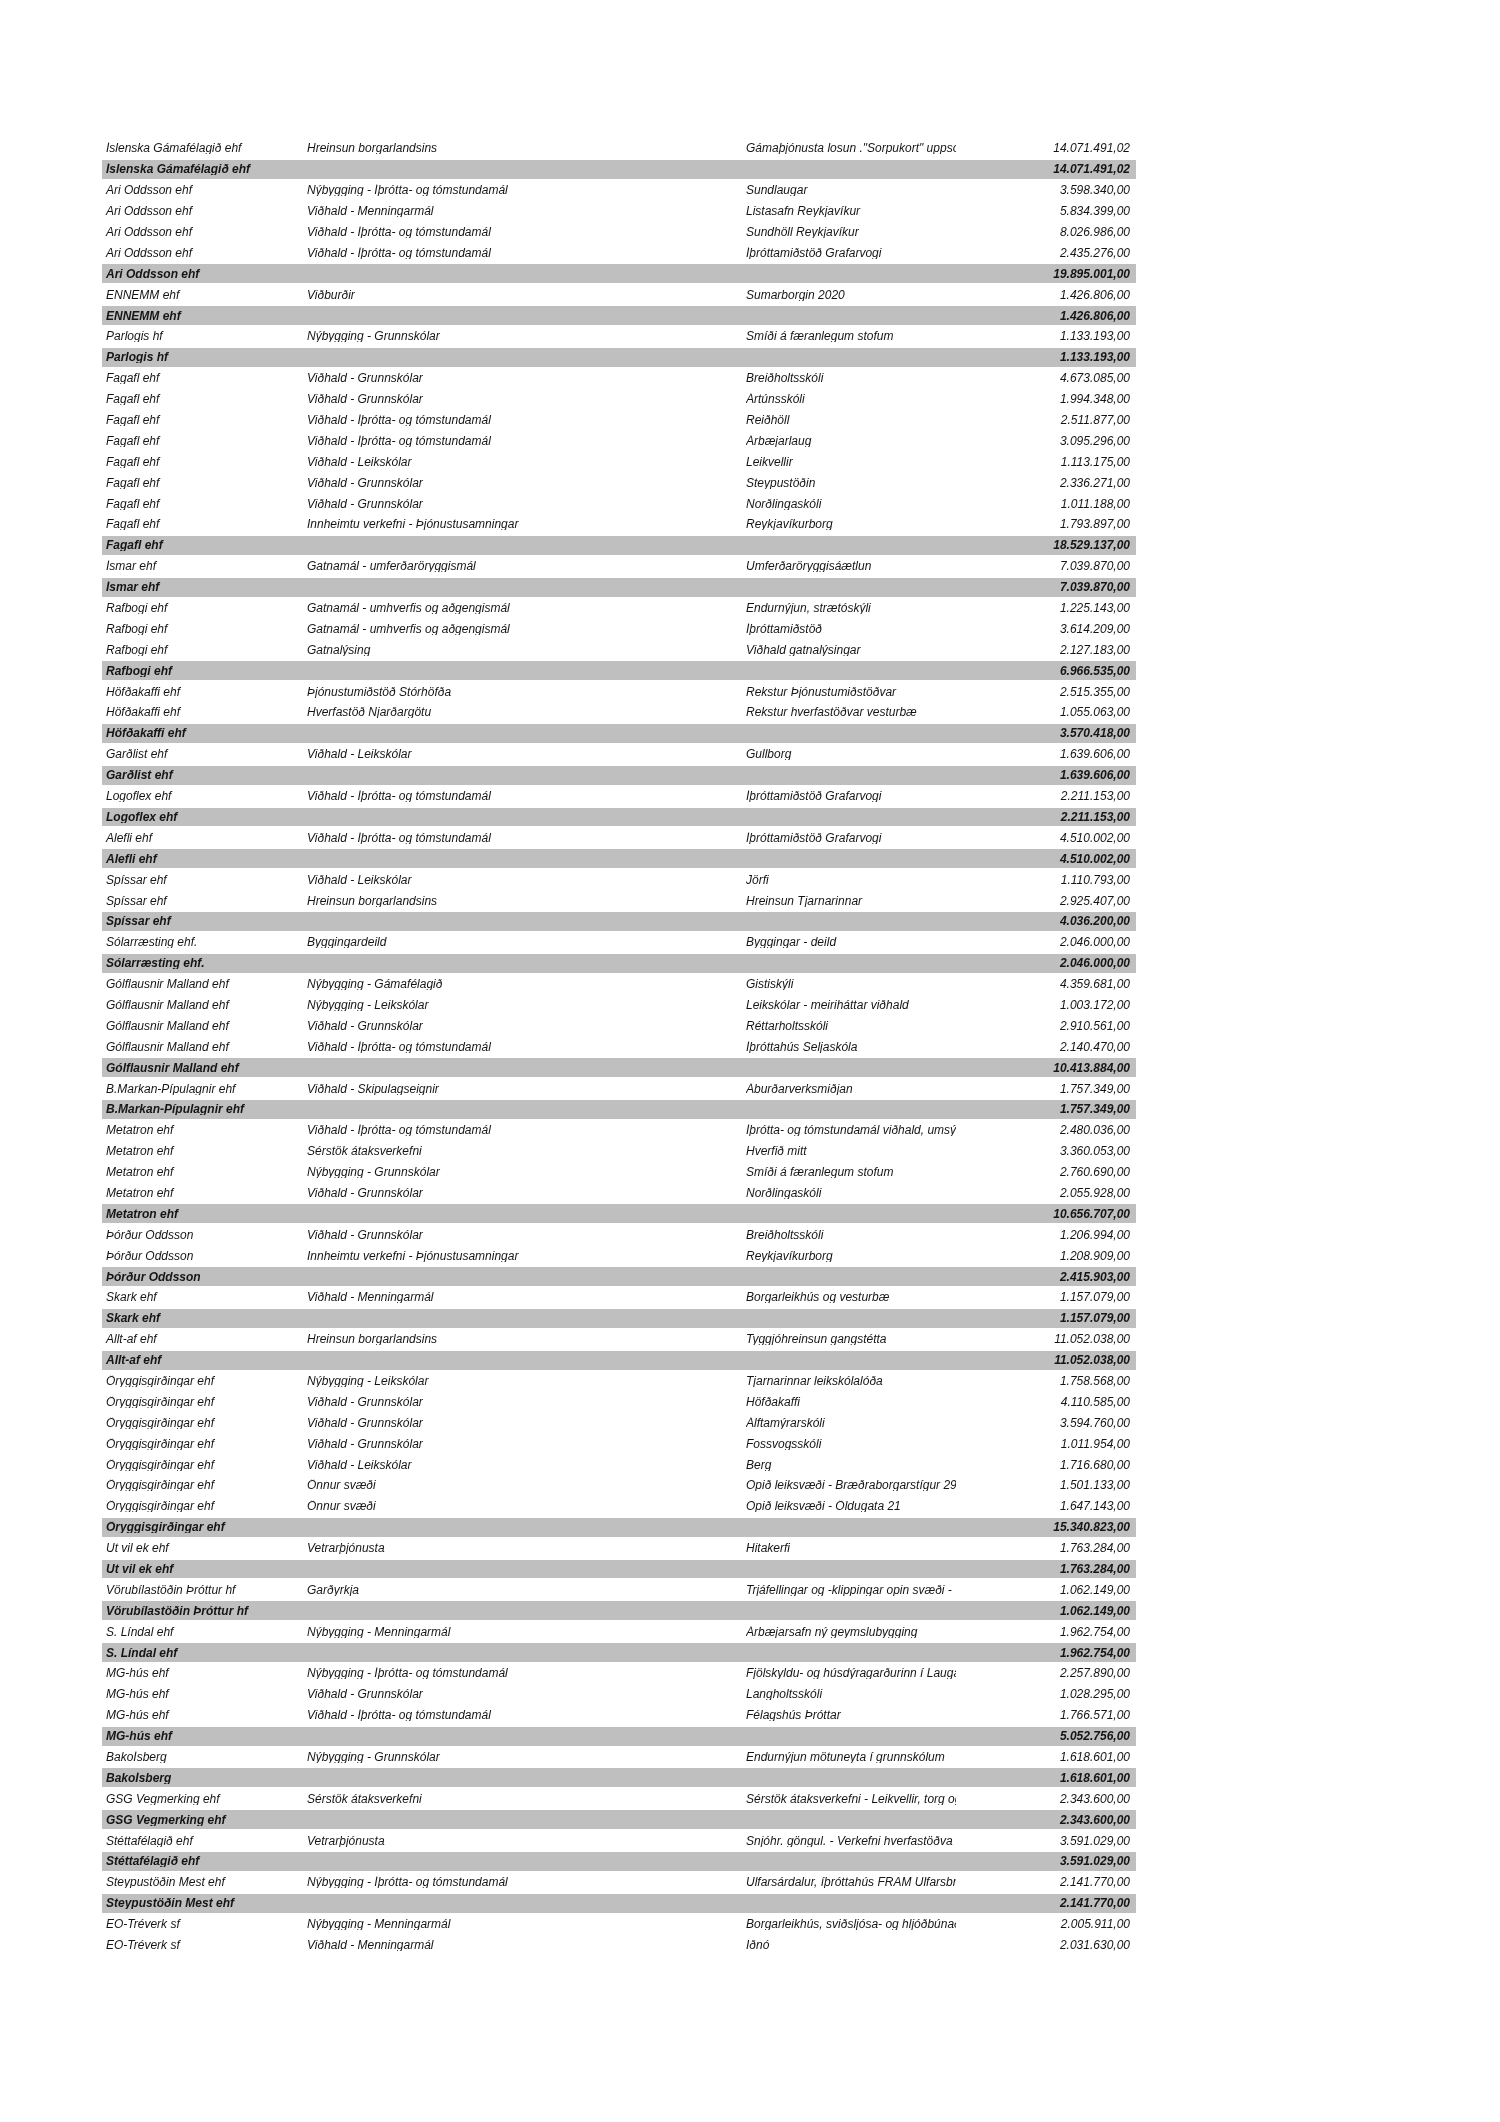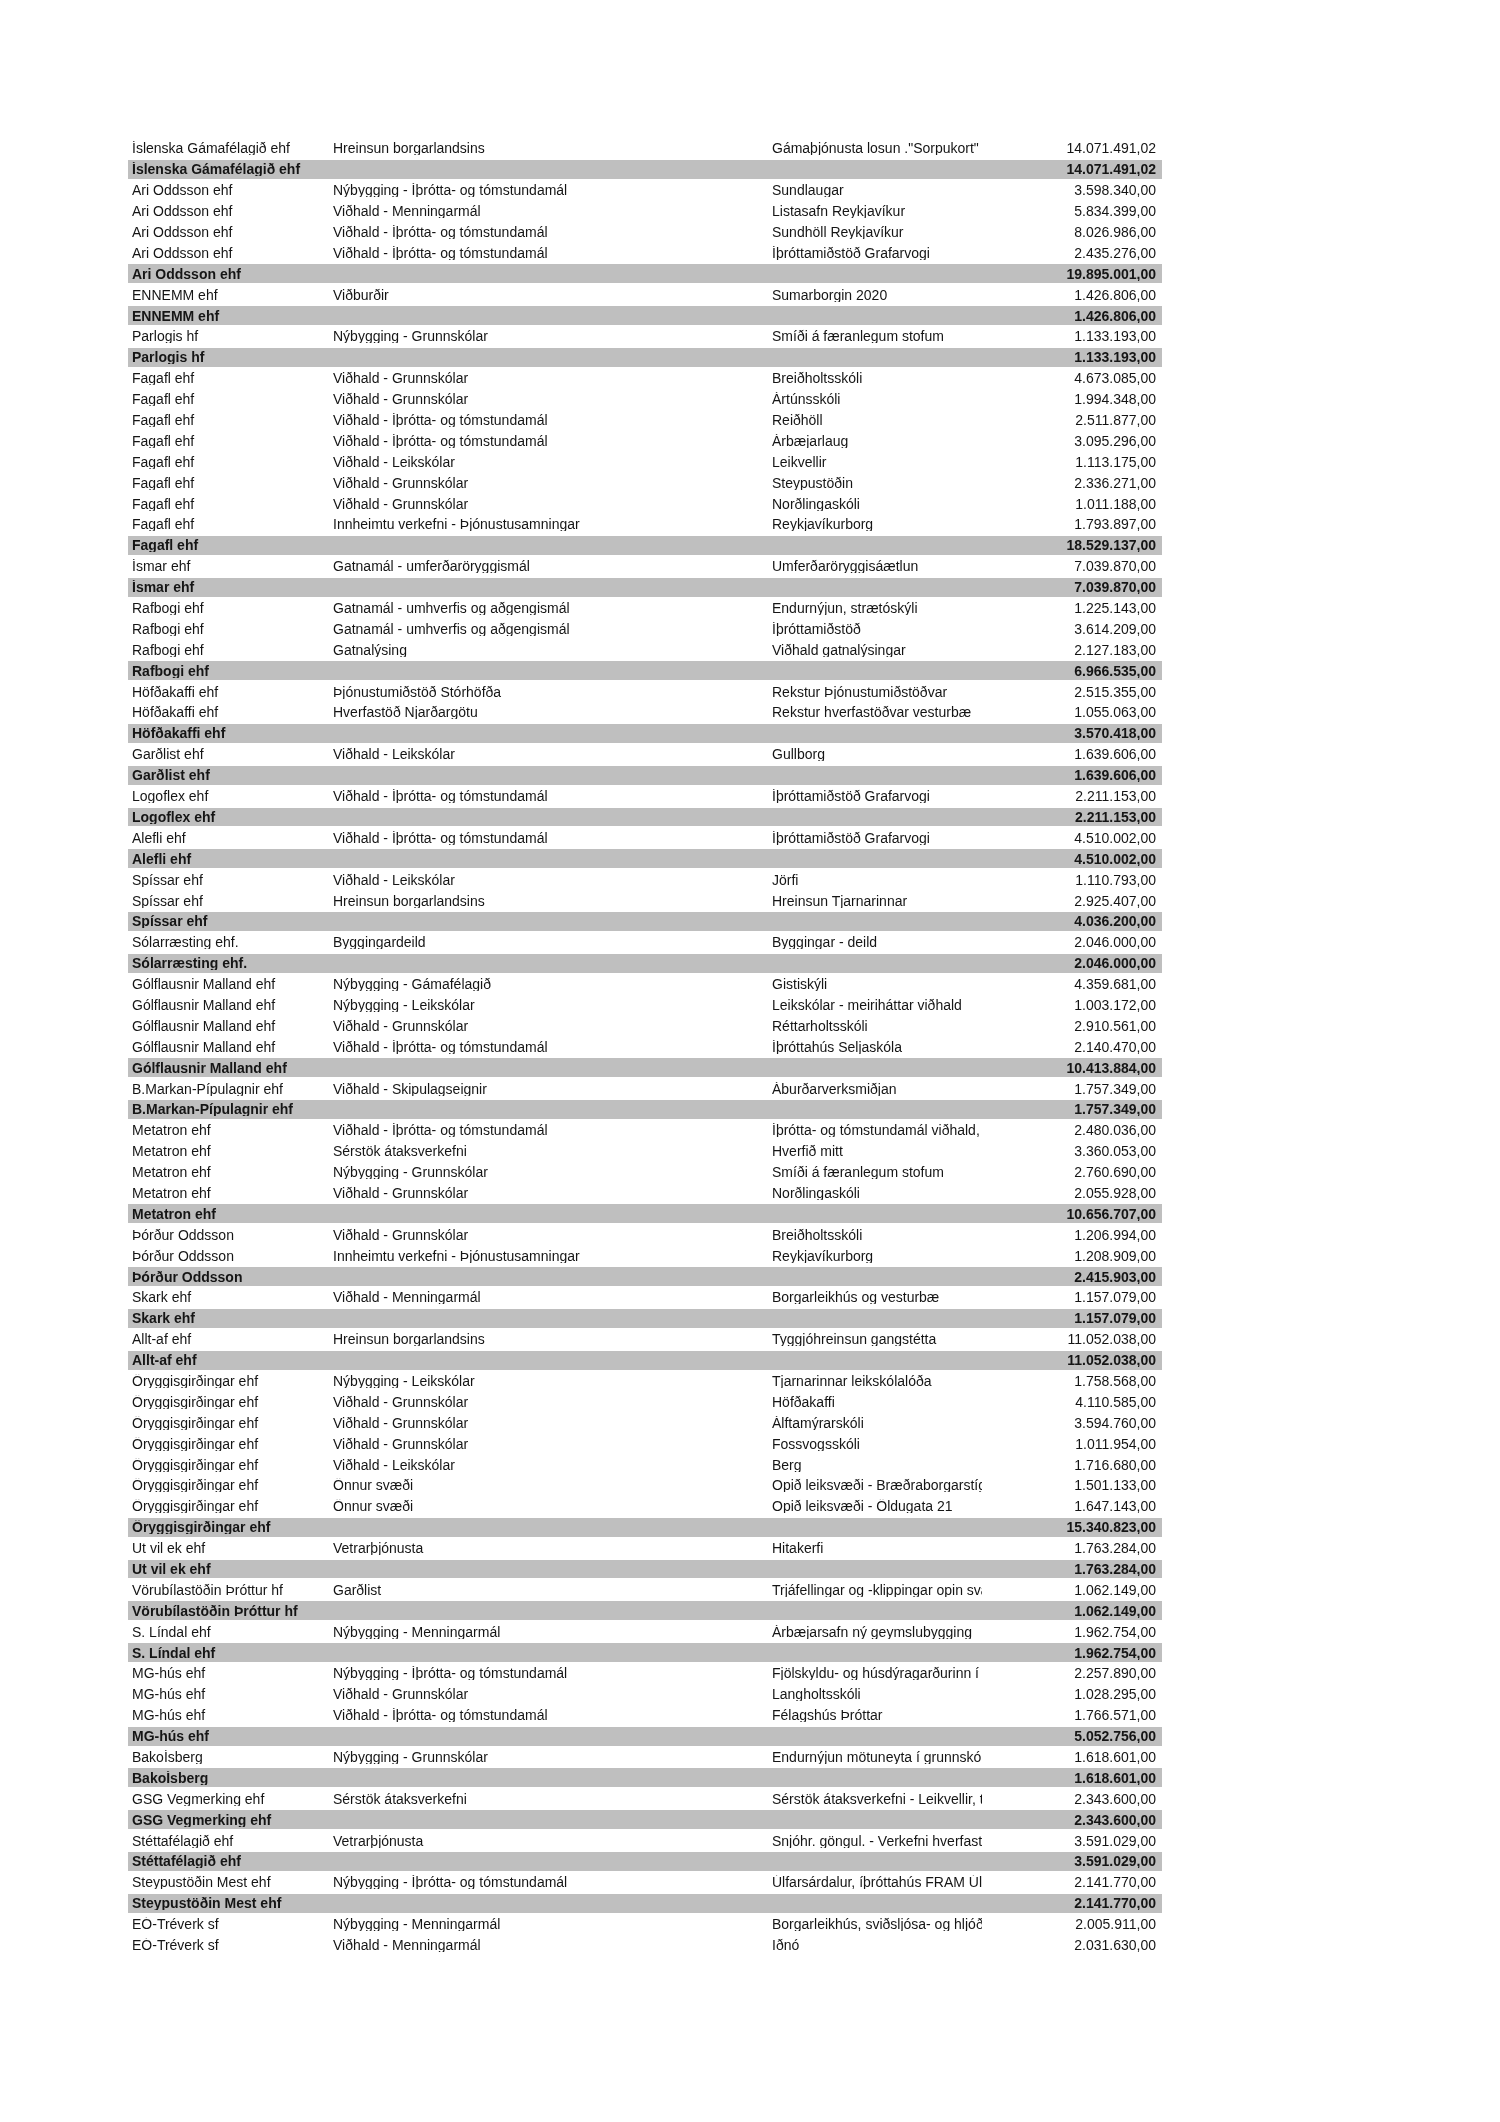--- a/index.html
+++ b/index.html
@@ -3,22 +3,22 @@
 <meta charset="utf-8">
 <style>
   html,body{margin:0;padding:0;background:#ffffff;}
   body{
     width:1500px;height:2122px;position:relative;overflow:hidden;
     font-family:"Liberation Sans","DejaVu Sans",sans-serif;
     color:#151515;
   }
   .page{position:absolute;left:0;top:0;width:1500px;height:2122px;background:#fff;}
   .expense-table{
-    position:absolute;left:128px;top:138px;width:1034px;
-    font-size:14px;line-height:1;
+    position:absolute;left:102px;top:138px;width:1034px;
+    font-size:12px;line-height:1;font-style:italic;
   }
   .row{
     display:flex;align-items:center;height:20.9px;box-sizing:border-box;
     white-space:nowrap;
   }
   .cell{overflow:hidden;}
   .c-company{width:205px;padding-left:4px;box-sizing:border-box;}
   .c-category{width:439px;box-sizing:border-box;}
   .c-project{flex:1;box-sizing:border-box;}
   .c-amount{width:180px;text-align:right;padding-right:6px;box-sizing:border-box;}
@@ -442,21 +442,21 @@
     <div class="cell c-amount">1.763.284,00</div>
   </div>
       <div class="row total">
     <div class="cell c-company">Ut vil ek ehf</div>
     <div class="cell c-category"></div>
     <div class="cell c-project"></div>
     <div class="cell c-amount">1.763.284,00</div>
   </div>
       <div class="row">
     <div class="cell c-company">Vörubílastöðin Þróttur hf</div>
-    <div class="cell c-category">Garðlist</div>
+    <div class="cell c-category">Garðyrkja</div>
     <div class="cell c-project">Trjáfellingar og -klippingar opin svæði - Vestur</div>
     <div class="cell c-amount">1.062.149,00</div>
   </div>
       <div class="row total">
     <div class="cell c-company">Vörubílastöðin Þróttur hf</div>
     <div class="cell c-category"></div>
     <div class="cell c-project"></div>
     <div class="cell c-amount">1.062.149,00</div>
   </div>
       <div class="row">

